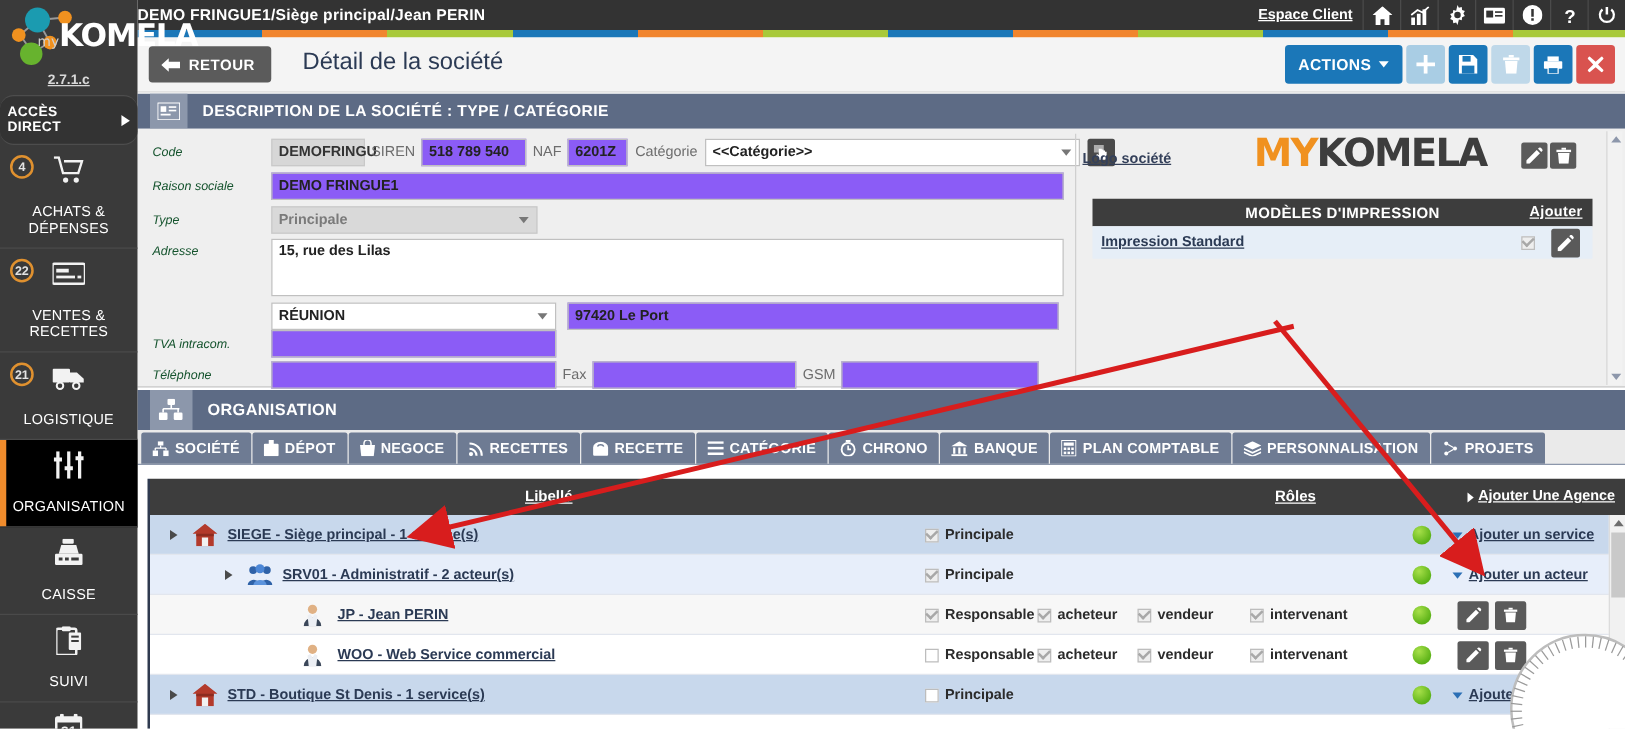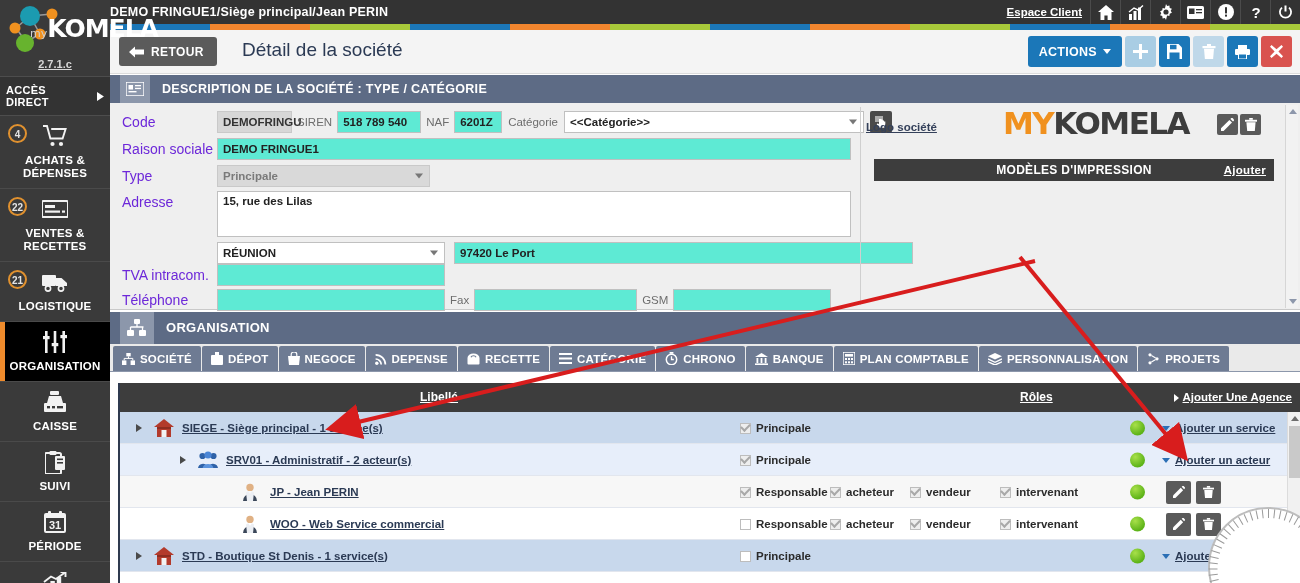--- a/index.html
+++ b/index.html
@@ -28,36 +28,37 @@
   .logo-komela{ font-size:25px; font-family:"DejaVu Sans", sans-serif; font-weight:bold;}
   .version{
     text-align:center; font-size:11px; font-weight:bold; color:#d8d8d8;
     text-decoration:underline; padding-bottom:6px;
   }
   .acces-direct{
     background:#333; border-top:1px solid #4d4d4d; border-bottom:1px solid #4d4d4d;
     font-size:11px; font-weight:bold; letter-spacing:.3px;
     padding:7px 6px; display:flex; align-items:center; justify-content:center; gap:6px;
     color:#fff;
+    border-radius:11px;
   }
   .nav-item{
     position:relative; border-bottom:1px solid #4a4a4a;
     padding:7px 2px 8px; text-align:center; cursor:pointer;
   }
   .nav-item .badge{
     position:absolute; left:8px; top:8px;
     width:19px; height:19px; line-height:17px; border-radius:50%;
     border:2px solid #e0912f; color:#e4e4e4; font-size:10px; font-weight:bold;
     text-align:center;
   }
   .nav-icon{ height:26px; display:flex; align-items:center; justify-content:center; }
   .nav-icon svg{ fill:#f2f2f2; }
   .nav-label{
-    font-size:11.5px; font-weight:bold; letter-spacing:.2px; line-height:13px;
-    margin-top:5px; color:#fff;
+    font-size:11.5px; font-weight:normal; letter-spacing:.2px; line-height:13px;
+    margin-top:15px; color:#fff;
   }
   .nav-item.active{ background:#000; }
   .nav-item.active:before{
     content:""; position:absolute; left:0; top:0; bottom:0; width:5px; background:#ef8b2c;
   }
 
   
   .topbar{
     position:absolute; left:110px; top:0; width:1190px; height:24px;
     background:#333; color:#fff;
@@ -144,23 +145,23 @@
   
   .formarea{
     position:absolute; left:110px; top:103px; width:1190px; height:207px;
     background:#efefef; border-bottom:1px solid #c9c9c9;
   }
   .formleft{ position:absolute; left:0; top:0; width:748px; height:207px; }
   .divider-v{ position:absolute; left:750px; top:4px; width:1px; height:198px; background:#cfcfcf; }
   .formright{ position:absolute; left:756px; top:0; width:420px; height:207px; }
 
   .frow{ position:absolute; display:flex; align-items:center; }
-  .flabel{ color:#6d28d9; font-size:14px; }
+  .flabel{ color:#14532d; font-size:10px;font-style:italic; }
   .finput{
-    background:#5eead4; border:1px solid #c0c0c0; height:22px;
+    background:#8b5cf6; border:1px solid #c0c0c0; height:22px;
     font-size:11.5px; color:#222; font-weight:bold; padding:0 5px;
     display:flex; align-items:center; font-family:"Liberation Sans", sans-serif;
   }
   .finput.ro{ background:#d7d7d7; border-color:#c9c9c9; color:#333; }
   .fsel{
     background:#fff; border:1px solid #c0c0c0; height:22px;
     font-size:11.5px; color:#222; padding:0 18px 0 5px;
     display:flex; align-items:center; position:relative; font-weight:bold;
   }
   .fsel.dis{ background:#d9d9d9; color:#7a7a7a; border-color:#c9c9c9; }
@@ -638,21 +639,21 @@
       <div class="frow" style="left:12px; top:88px; align-items:flex-start;">
         <span class="flabel" style="width:95px; line-height:22px;">Adresse</span>
         <span class="ftextarea" style="width:634px;height:46px;">15, rue des Lilas</span>
       </div>
 
       <div class="frow" style="left:107px; top:139px;">
         <span class="fsel" style="width:228px;">
           <span>RÉUNION</span>
           <i class="carr"></i>
         </span>
-        <span class="finput" style="width:459px; margin-left:9px;">97420 Le Port</span>
+        <span class="finput" style="width:393px; margin-left:9px;">97420 Le Port</span>
       </div>
 
       <div class="frow" style="left:12px; top:161px;">
         <span class="flabel" style="width:95px;">TVA intracom.</span>
         <span class="finput" style="width:228px;"></span>
       </div>
 
       <div class="frow" style="left:12px; top:186px;">
         <span class="flabel" style="width:95px;">Téléphone</span>
         <span class="finput" style="width:228px;"></span>
@@ -678,20 +679,30 @@
         <svg width="12" height="13" viewBox="0 0 12 13">
             <rect x="0" y="1.8" width="12" height="1.9"></rect>
             <path d="M1.4 4.3 h9.2 l-0.8 8.7 H2.2 Z"></path>
             <rect x="4.2" y="0" width="3.6" height="1.8"></rect>
           </svg>
       </div>
 
       <div class="modhdr">
         <span>MODÈLES D'IMPRESSION</span>
         <span class="ajouter">Ajouter</span>
+      </div>
+      <div class="modrow">
+        <span class="nm">Impression Standard</span>
+        <span class="chk cbox on"></span>
+        <span class="ed">
+          <svg width="13" height="13" viewBox="0 0 13 13">
+              <path d="M0 10.3 L8.4 1.9 L11 4.5 L2.6 13 H0 Z"></path>
+              <path d="M9.4 0.9 L10.9 -0.6 L13.5 2 L12 3.5 Z"></path>
+            </svg>
+        </span>
       </div>
     </div>
 
     <div class="vscroll">
       <i class="ar up"></i>
       <i class="ar dn"></i>
     </div>
   </div>
 
   <div class="sect orgsect">
@@ -737,21 +748,21 @@
         <span>NEGOCE</span>
       </div>
       <div class="tab">
         <span style="display:flex;">
           <svg width="12" height="13" viewBox="0 0 12 13">
             <circle cx="1.8" cy="11.2" r="1.7"></circle>
             <path d="M0.6 7 a5.6 5.6 0 0 1 5.6 5.6" fill="none" stroke="#fff" stroke-width="1.7"></path>
             <path d="M0.6 2.8 a9.8 9.8 0 0 1 9.8 9.8" fill="none" stroke="#fff" stroke-width="1.7"></path>
           </svg>
         </span>
-        <span>DEPENSE</span>
+        <span>RECETTES</span>
       </div>
       <div class="tab">
         <span style="display:flex;">
           <svg width="13" height="12" viewBox="0 0 13 12">
             <path d="M0.5 5 a6 4.6 0 0 1 12 0 v5.5 a1 1 0 0 1 -1 1 h-10 a1 1 0 0 1 -1 -1 Z"></path>
             <path d="M4 4.2 a2.6 2 0 0 1 5 0" fill="none" stroke="#6e7b93" stroke-width="1.2"></path>
           </svg>
         </span>
         <span>RECETTE</span>
       </div>

